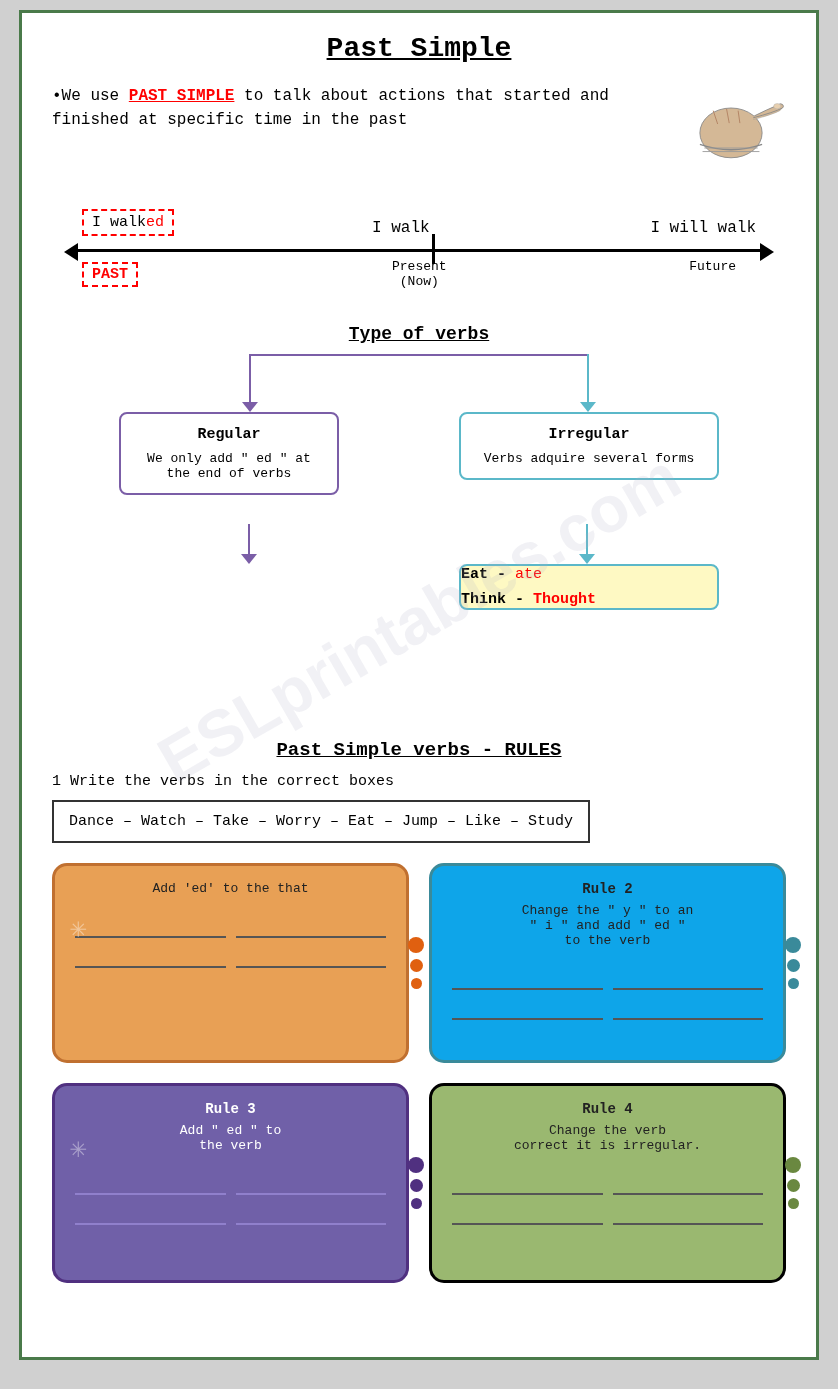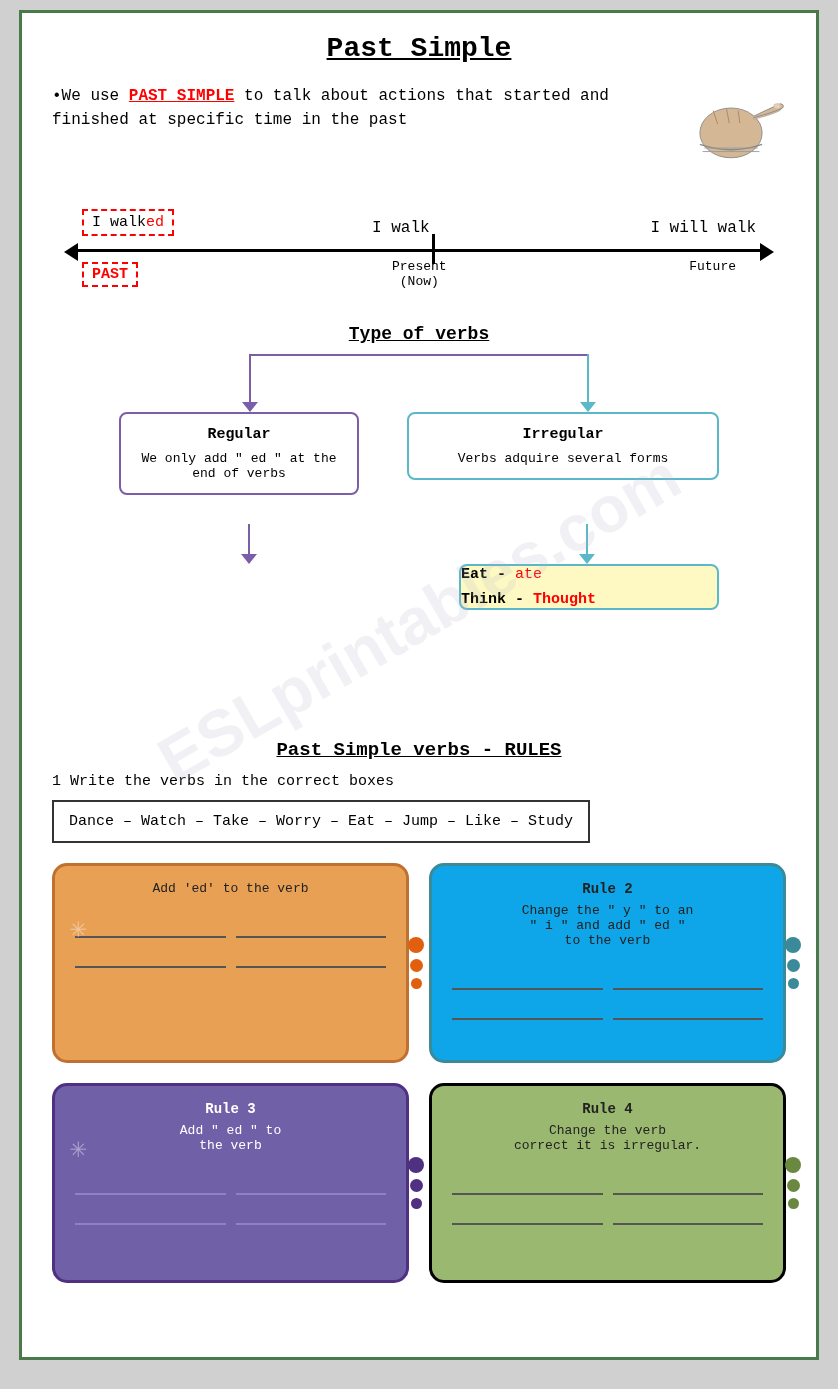--- a/index.html
+++ b/index.html
@@ -331,26 +331,26 @@
         <div style="position:absolute; top:0; left:170px; width:340px; height:2px; background:#7b5ea7;"></div>
 
         <div style="position:absolute; top:0; left:170px; width:2px; height:55px; background:#7b5ea7;"></div>
 
         <div style="position:absolute; top:0; left:508px; width:2px; height:55px; background:#5bb8c9;"></div>
 
         <div style="position:absolute; top:48px; left:163px; width:0; height:0; border-left:8px solid transparent; border-right:8px solid transparent; border-top:10px solid #7b5ea7;"></div>
 
         <div style="position:absolute; top:48px; left:501px; width:0; height:0; border-left:8px solid transparent; border-right:8px solid transparent; border-top:10px solid #5bb8c9;"></div>
 
-        <div style="position:absolute; top:58px; left:40px; width:240px; border:2px solid #7b5ea7; border-radius:8px; padding:12px; background:white; text-align:center; font-family:'Courier New',Courier,monospace;">
+        <div style="position:absolute; top:58px; left:40px; width:220px; border:2px solid #7b5ea7; border-radius:8px; padding:12px; background:white; text-align:center; font-family:'Courier New',Courier,monospace;">
           <div style="font-weight:bold; font-size:15px; margin-bottom:8px;">Regular</div>
           <div style="font-size:13px;">We only add " ed " at the end of verbs</div>
         </div>
 
-        <div style="position:absolute; top:58px; right:40px; width:312px; border:2px solid #5bb8c9; border-radius:8px; padding:12px; background:white; text-align:center; font-family:'Courier New',Courier,monospace;">
+        <div style="position:absolute; top:58px; right:40px; width:260px; border:2px solid #5bb8c9; border-radius:8px; padding:12px; background:white; text-align:center; font-family:'Courier New',Courier,monospace;">
           <div style="font-weight:bold; font-size:15px; margin-bottom:8px;">Irregular</div>
           <div style="font-size:13px;">Verbs adquire several forms</div>
         </div>
 
         <div style="position:absolute; top:170px; left:169px; width:2px; height:35px; background:#7b5ea7;"></div>
         <div style="position:absolute; top:200px; left:162px; width:0; height:0; border-left:8px solid transparent; border-right:8px solid transparent; border-top:10px solid #7b5ea7;"></div>
 
         <div style="position:absolute; top:170px; left:507px; width:2px; height:35px; background:#5bb8c9;"></div>
         <div style="position:absolute; top:200px; left:500px; width:0; height:0; border-left:8px solid transparent; border-right:8px solid transparent; border-top:10px solid #5bb8c9;"></div>
 
@@ -372,21 +372,21 @@
     <div class="rules-title">Past Simple verbs - RULES</div>
     <div class="instruction">1 Write the verbs in the correct boxes</div>
     <div class="verbs-box">Dance – Watch – Take – Worry – Eat – Jump – Like – Study</div>
 
     <div class="rules-grid">
 
       <div style="position:relative;">
         <div class="rule-card rule-card-orange">
 
           <div class="snowflake-icon" style="left:15px; top:45px;">✳</div>
-          <div class="rule-card-subtitle">Add 'ed' to the verb</div>
+          <div class="rule-card-subtitle">Add 'ed' to the that</div>
           <div class="rule-lines">
             <div class="rule-line"></div>
             <div class="rule-line"></div>
             <div class="rule-line"></div>
             <div class="rule-line"></div>
           </div>
         </div>
 
         <div class="rule-dots">
           <div class="rule-dot" style="background:#e06010; width:16px; height:16px;"></div>

